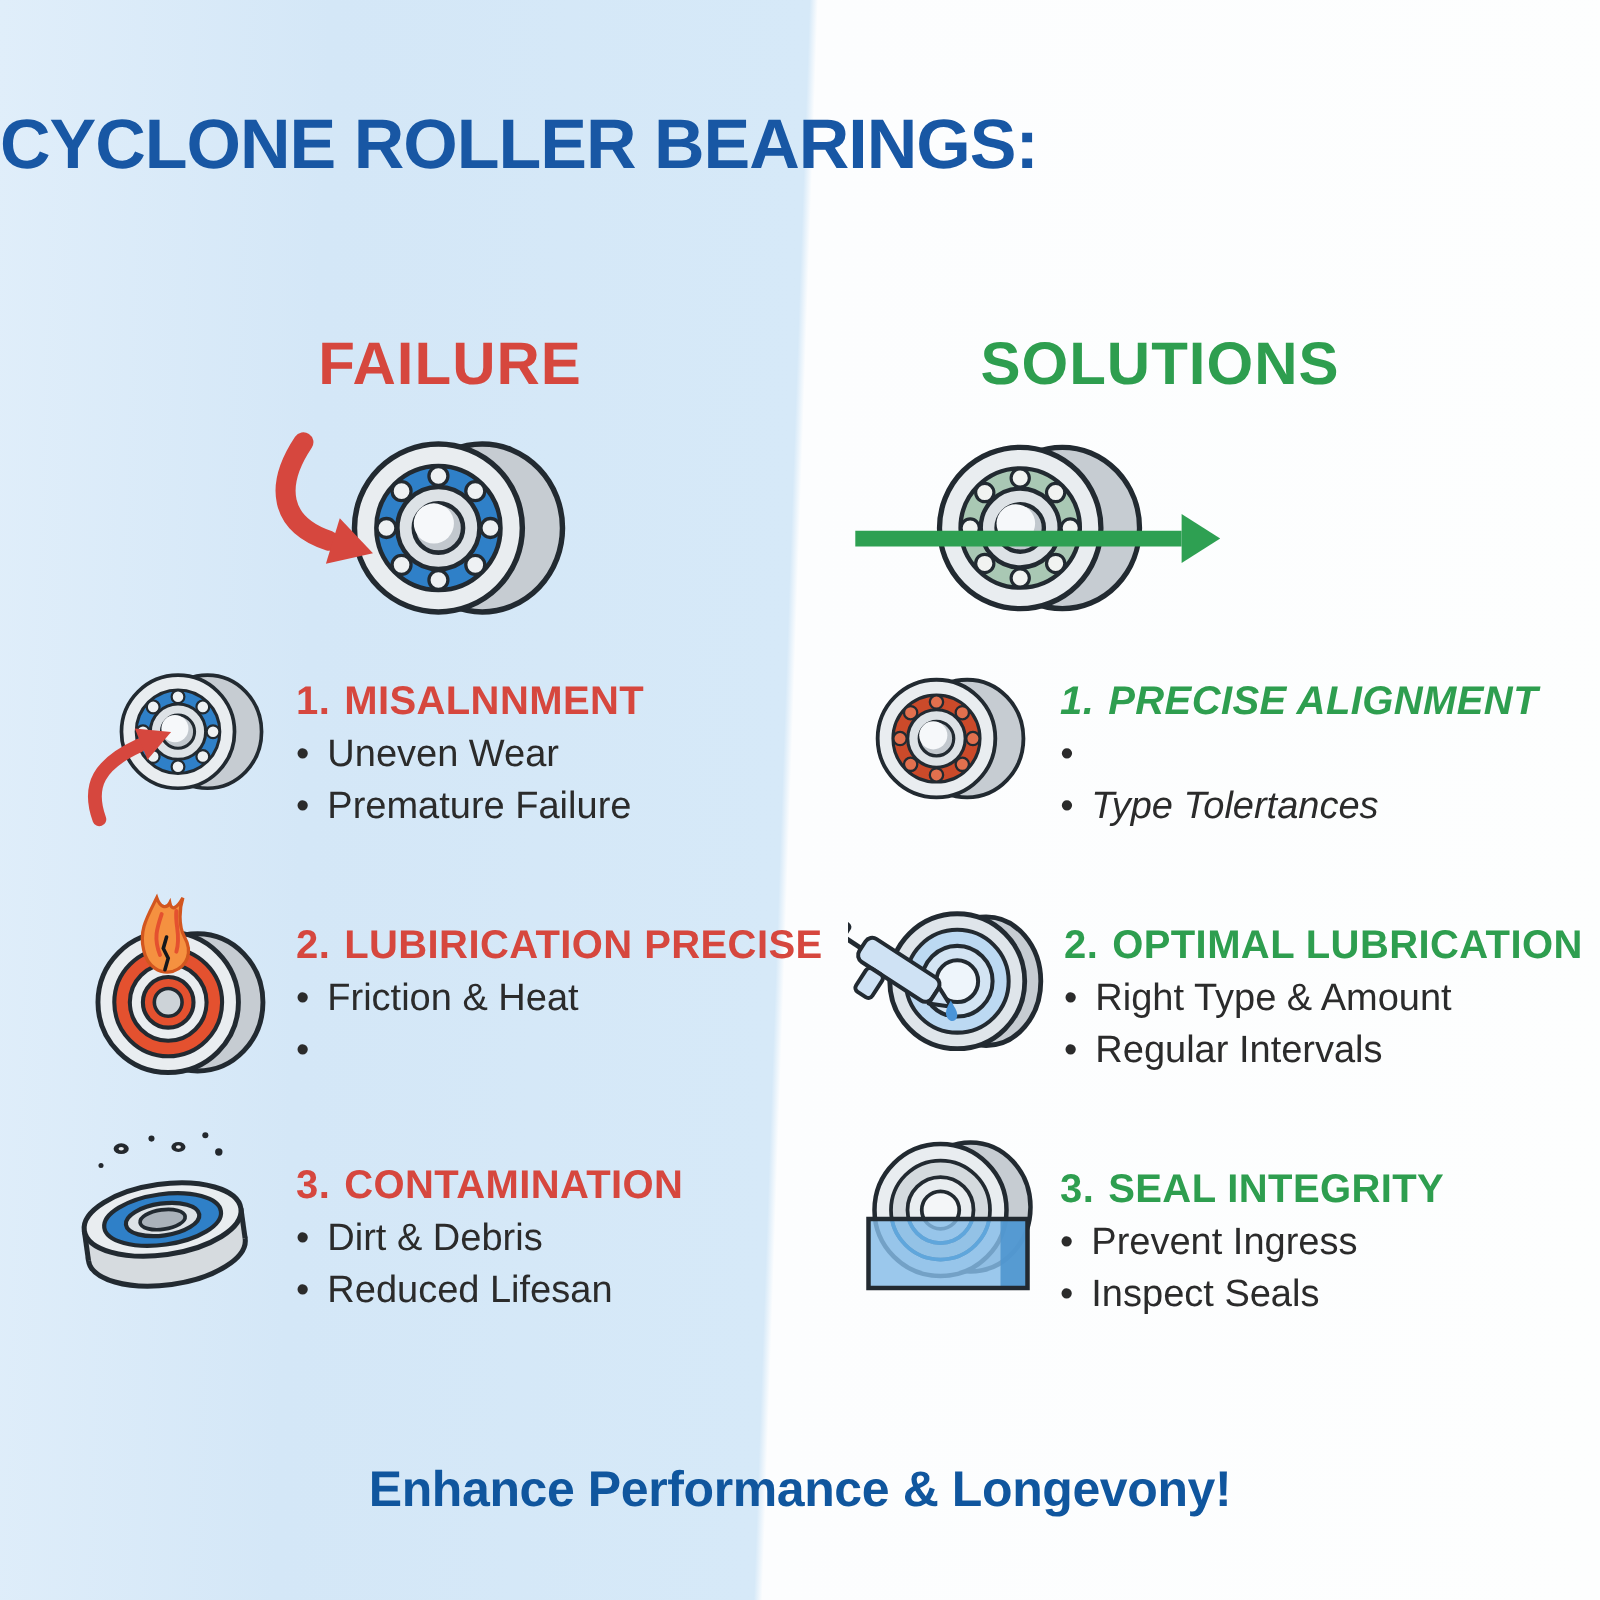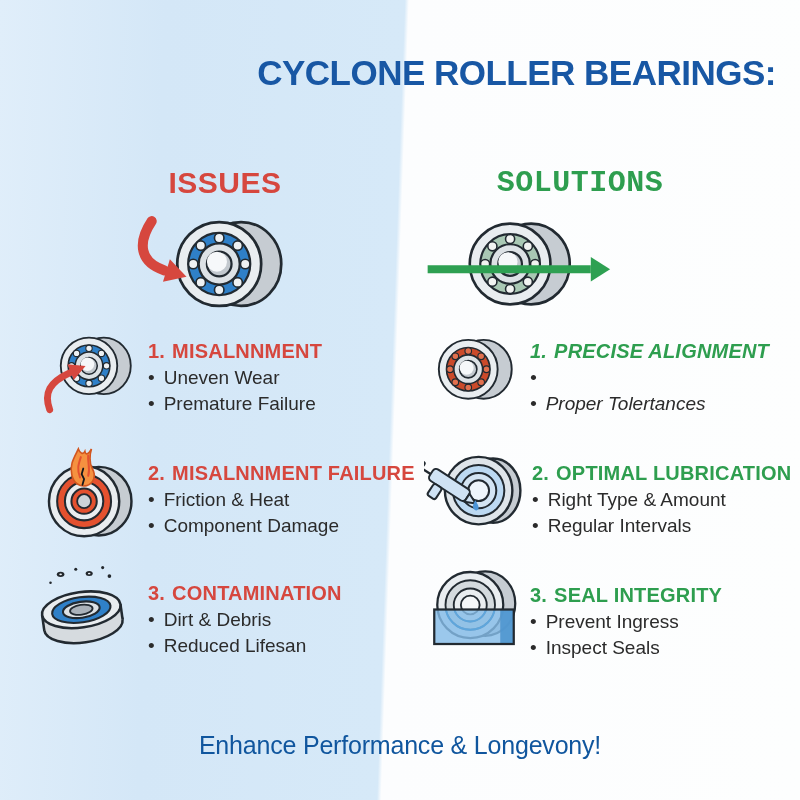--- a/index.html
+++ b/index.html
@@ -2,44 +2,44 @@
 <html><head>
 <meta charset="utf-8">
 <style>
   html,body{margin:0;padding:0;}
   body{font-family:"Liberation Sans","DejaVu Sans",sans-serif;}
   .canvas{
     position:relative;width:800px;height:800px;overflow:hidden;
     background:linear-gradient(92deg,#e0eefa 0%,#d4e7f7 20%,#d6e9f8 48.9%,#fcfdfe 49.4%,#fdfefe 100%);
   }
   .title{
-    position:absolute;top:50px;left:0;width:776px;text-align:right;
+    position:absolute;top:50px;left:0;width:776px;text-align:left;
     font-weight:bold;font-size:35px;line-height:1.30;color:#1857a4;letter-spacing:-0.5px;
   }
   .col-header{
     position:absolute;top:166px;width:300px;text-align:center;
     font-weight:bold;font-size:30px;letter-spacing:0.5px;
   }
   .col-header.issues{left:75px;color:#d6473e;}
-  .col-header.solutions{left:430px;color:#2e9e4f;font-family:Liberation Mono, monospace;}
+  .col-header.solutions{left:430px;color:#2e9e4f;}
   .hero{position:absolute;}
   .hero.issues{left:124px;top:212px;}
   .hero.solutions{left:424px;top:214px;}
   .row{position:absolute;display:flex;align-items:flex-start;}
   .icon-box{flex:0 0 auto;}
   .row-text{padding-left:10px;}
   .row-title{font-size:20px;font-weight:bold;letter-spacing:0.2px;white-space:nowrap;}
   .row-title .num{margin-right:7px;}
   .issues-row .row-title{color:#d6473e;}
   .solutions-row .row-title{color:#2e9e4f;}
   .bullet{display:flex;font-size:19px;color:#2b2b2b;margin-top:4px;line-height:1.15;white-space:nowrap;}
   .bullet .dot{margin-right:9px;}
   .footer{
     position:absolute;top:731px;left:0;width:800px;text-align:center;
-    font-weight:normal;font-size:25px;color:#10569e;letter-spacing:-0.2px;
+    font-weight:bold;font-size:25px;color:#10569e;letter-spacing:-0.2px;
   }
   
   .v-blue{--cage:#2f80c8;--ball:#eef1f3;}
   .v-green{--cage:#a9c8b4;--ball:#f1f3f1;}
   .v-red{--cage:#cb4a2a;--ball:#e2704e;}
   .defs{position:absolute;width:0;height:0;}
 </style>
 </head>
 <body>
 
@@ -65,21 +65,21 @@
         <circle cx="54" cy="56" r="13.5" style="fill:#c2c8ce" stroke="#222a31" stroke-width="2.5"></circle>
         <circle cx="51.5" cy="53.5" r="11" style="fill:#f6f8fa"></circle>
       </symbol>
     </defs>
   </svg>
 
   <header class="title">
     <div>CYCLONE ROLLER BEARINGS:</div>
   </header>
 
-  <div class="col-header issues">ISSUES</div>
+  <div class="col-header issues">FAILURE</div>
   <div class="col-header solutions">SOLUTIONS</div>
 
   <div class="hero issues">
     <svg width="174" height="104" viewBox="0 0 190 114" class="v-blue">
       <use href="#bearing3q" xlink:href="#bearing3q" x="50" y="1" width="130" height="112"></use>
       <path d="M30,10 C14,34 17,55 44,64" fill="none" stroke="#d6473e" stroke-width="11" stroke-linecap="round"></path>
       <g transform="translate(49,65) rotate(17)">
           <polygon points="-3,-13 20,0 -3,13" fill="#d6473e"></polygon>
         </g>
     </svg>
@@ -128,29 +128,28 @@
         <circle cx="54" cy="70" r="15.5" fill="#e4512f" stroke="#222a31" stroke-width="2.5"></circle>
         <circle cx="54" cy="70" r="8.5" fill="#cdd3d8" stroke="#222a31" stroke-width="2.2"></circle>
         <path d="M47,6 C41,18 36,26 39,38 C41,48 49,53 57,51 C66,48 69,39 64,30 C60,23 61,12 63,6 C59,13 56,14 55,9 C53,13 49,12 47,6 Z" fill="#f59140" stroke="#d2561f" stroke-width="2"></path>
         <path d="M50,16 C47,25 45,31 49,41" fill="none" stroke="#e4512f" stroke-width="2.4" stroke-linecap="round"></path>
         <path d="M59,14 C58,23 62,29 59,39" fill="none" stroke="#e4512f" stroke-width="2.4" stroke-linecap="round"></path>
         <path d="M53,30 l-2,7 l3,6 l-2,7" fill="none" stroke="#14181c" stroke-width="2.2" stroke-linecap="round"></path>
       </svg>
     </div>
     <div class="row-text" style="padding-top:18px;">
       <div class="row-title">
-        <span class="num">2.</span><span>MISALNNMENT FAILURE</span>
+        <span class="num">2.</span><span>LUBIRICATION PRECISE</span>
       </div>
       <div class="bullet">
           <span class="dot">•</span>
           <span>Friction &amp; Heat</span>
         </div>
       <div class="bullet">
           <span class="dot">•</span>
-          <span>Component Damage</span>
         </div>
     </div>
   </div>
 
   <div class="row issues-row" style="left:32px;top:562px;">
     <div class="icon-box">
       <svg width="106" height="92" viewBox="0 0 126 108">
         <g transform="rotate(-8 60 66)">
           <ellipse cx="60" cy="74" rx="47" ry="21" fill="#d6dbdf" stroke="#222a31" stroke-width="3"></ellipse>
           <rect x="13" y="56" width="94" height="18" fill="#d6dbdf"></rect>
@@ -194,21 +193,21 @@
     </div>
     <div class="row-text" style="padding-top:8px;">
       <div class="row-title">
         <span class="num">1.</span><span>PRECISE ALIGNMENT</span>
       </div>
       <div class="bullet">
           <span class="dot">•</span>
         </div>
       <div class="bullet">
           <span class="dot">•</span>
-          <span>Proper Tolertances</span>
+          <span>Type Tolertances</span>
         </div>
     </div>
   </div>
 
   <div class="row solutions-row" style="left:424px;top:444px;">
     <div class="icon-box">
       <svg width="98" height="90" viewBox="0 0 122 112">
         <ellipse cx="86" cy="58" rx="34" ry="40" fill="#c6ccd2" stroke="#222a31" stroke-width="3"></ellipse>
         <circle cx="68" cy="58" r="42" fill="#dfe5ea" stroke="#222a31" stroke-width="3"></circle>
         <circle cx="68" cy="58" r="32" fill="#bcd9f2" stroke="#222a31" stroke-width="2.5"></circle>

